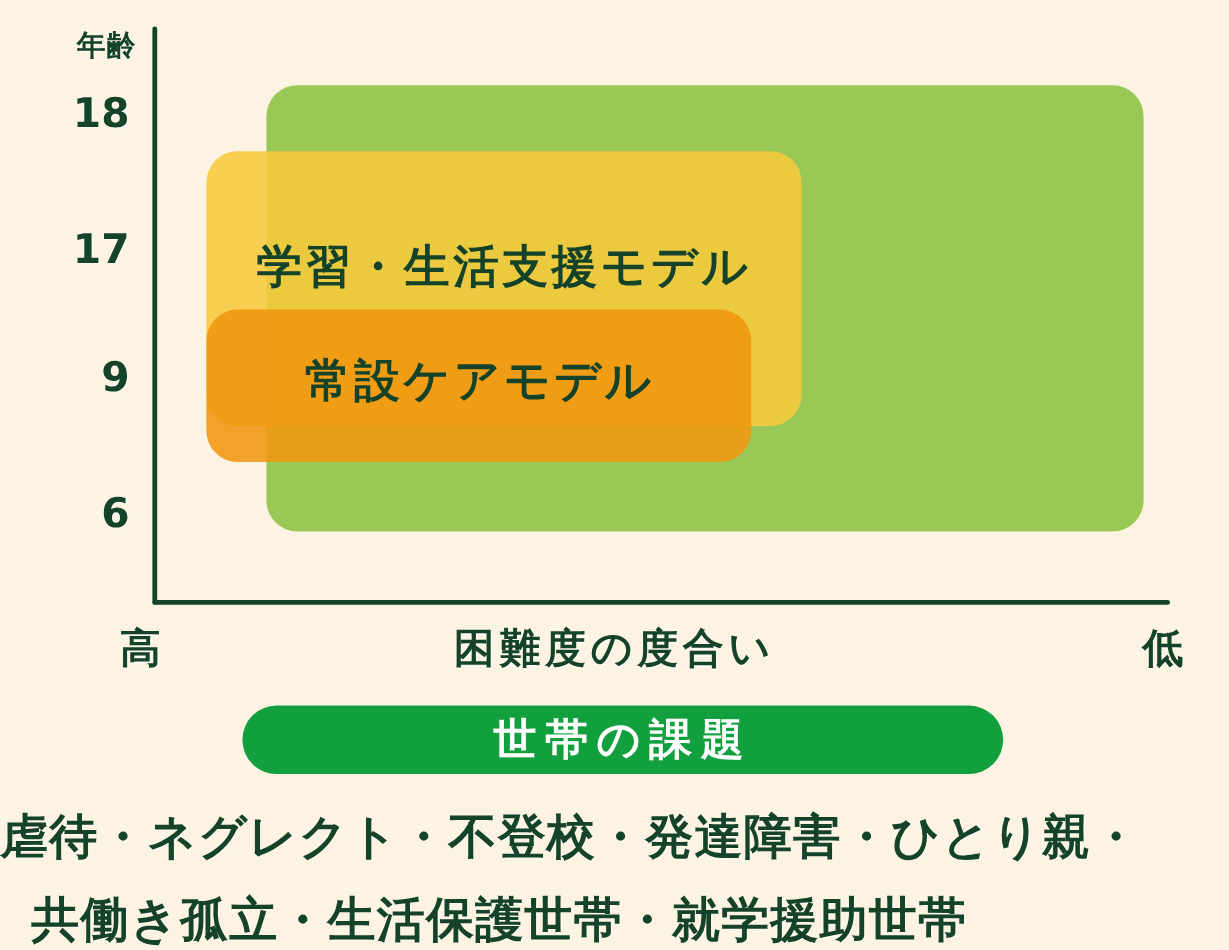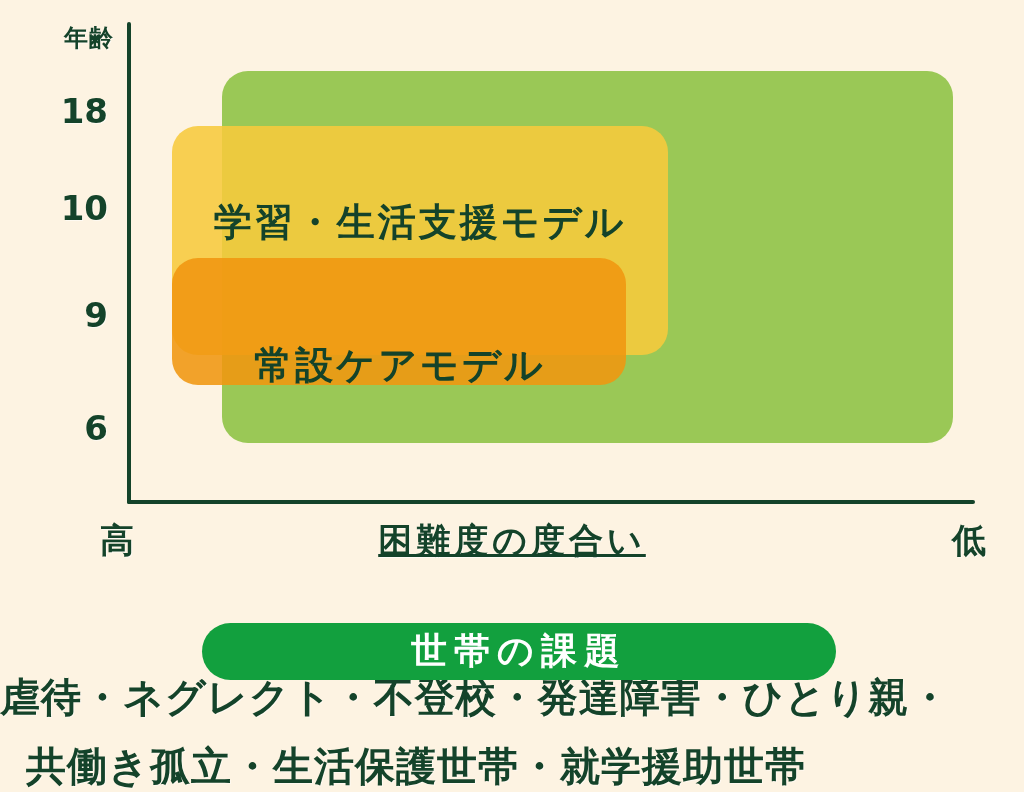--- a/index.html
+++ b/index.html
@@ -57,37 +57,37 @@
   }
   .tick-label {
     position: absolute;
     width: 100px;
     text-align: right;
     font-size: 34px;
     font-weight: bold;
     color: #14432a;
     text-shadow: 1px 1px 0 rgba(255,255,255,0.55);
   }
-  #tick-18 { left: 8px;  top: 91px; text-align: right; }
+  #tick-18 { left: 8px;  top: 75px; text-align: right; }
   #tick-12 { left: 8px;  top: 188px; }
   #tick-9  { left: 8px;  top: 295px; }
   #tick-6  { left: 8px;  top: 408px; }
 
   .xlabel {
     position: absolute;
     top: 518px;
     font-size: 34px;
     font-weight: bold;
     color: #14432a;
     letter-spacing: 2px;
     white-space: nowrap;
     text-shadow: 1px 1px 0 rgba(255,255,255,0.55);
   }
   #xlabel-high   { left: 100px; }
-  #xlabel-center { left: 0; width: 1024px; text-align: center; letter-spacing: 4px; text-decoration: underline; }
+  #xlabel-center { left: 0; width: 1024px; text-align: center; letter-spacing: 4px; }
   #xlabel-low    { right: 36px; }
 
   
   .model-box {
     position: absolute;
     border-radius: 26px;
     display: flex;
     align-items: center;
     justify-content: center;
   }
@@ -142,28 +142,27 @@
     letter-spacing: 3px;
     margin-top: 28px;
   }
   #label-care {
     position: absolute;
     left: 180px;
     top: 293px;
     width: 440px;
     z-index: 6;
     letter-spacing: 3px;
-    margin-top: 48px;
   }
 
   
   #banner {
     position: absolute;
     left: 202px;
-    top: 623px;
+    top: 588px;
     width: 634px;
     height: 57px;
     background: #12a03e;
     border-radius: 30px;
     display: flex;
     align-items: center;
     justify-content: center;
     z-index: 5;
   }
   #banner-label {
@@ -193,21 +192,21 @@
 </head>
 <body>
 
 <div id="stage">
 
   <div class="axis-line" id="y-axis"></div>
   <div class="axis-line" id="x-axis"></div>
 
   <div class="axis-title-y">年齢</div>
   <div class="tick-label" id="tick-18">18</div>
-  <div class="tick-label" id="tick-12">10</div>
+  <div class="tick-label" id="tick-12">17</div>
   <div class="tick-label" id="tick-9">9</div>
   <div class="tick-label" id="tick-6">6</div>
 
   <div class="model-box" id="box-community"></div>
   <div class="model-box" id="box-learning"></div>
   <div class="model-box" id="box-care"></div>
 
   <div class="box-label" id="label-learning">学習・生活支援モデル</div>
   <div class="box-label" id="label-care">常設ケアモデル</div>
 

